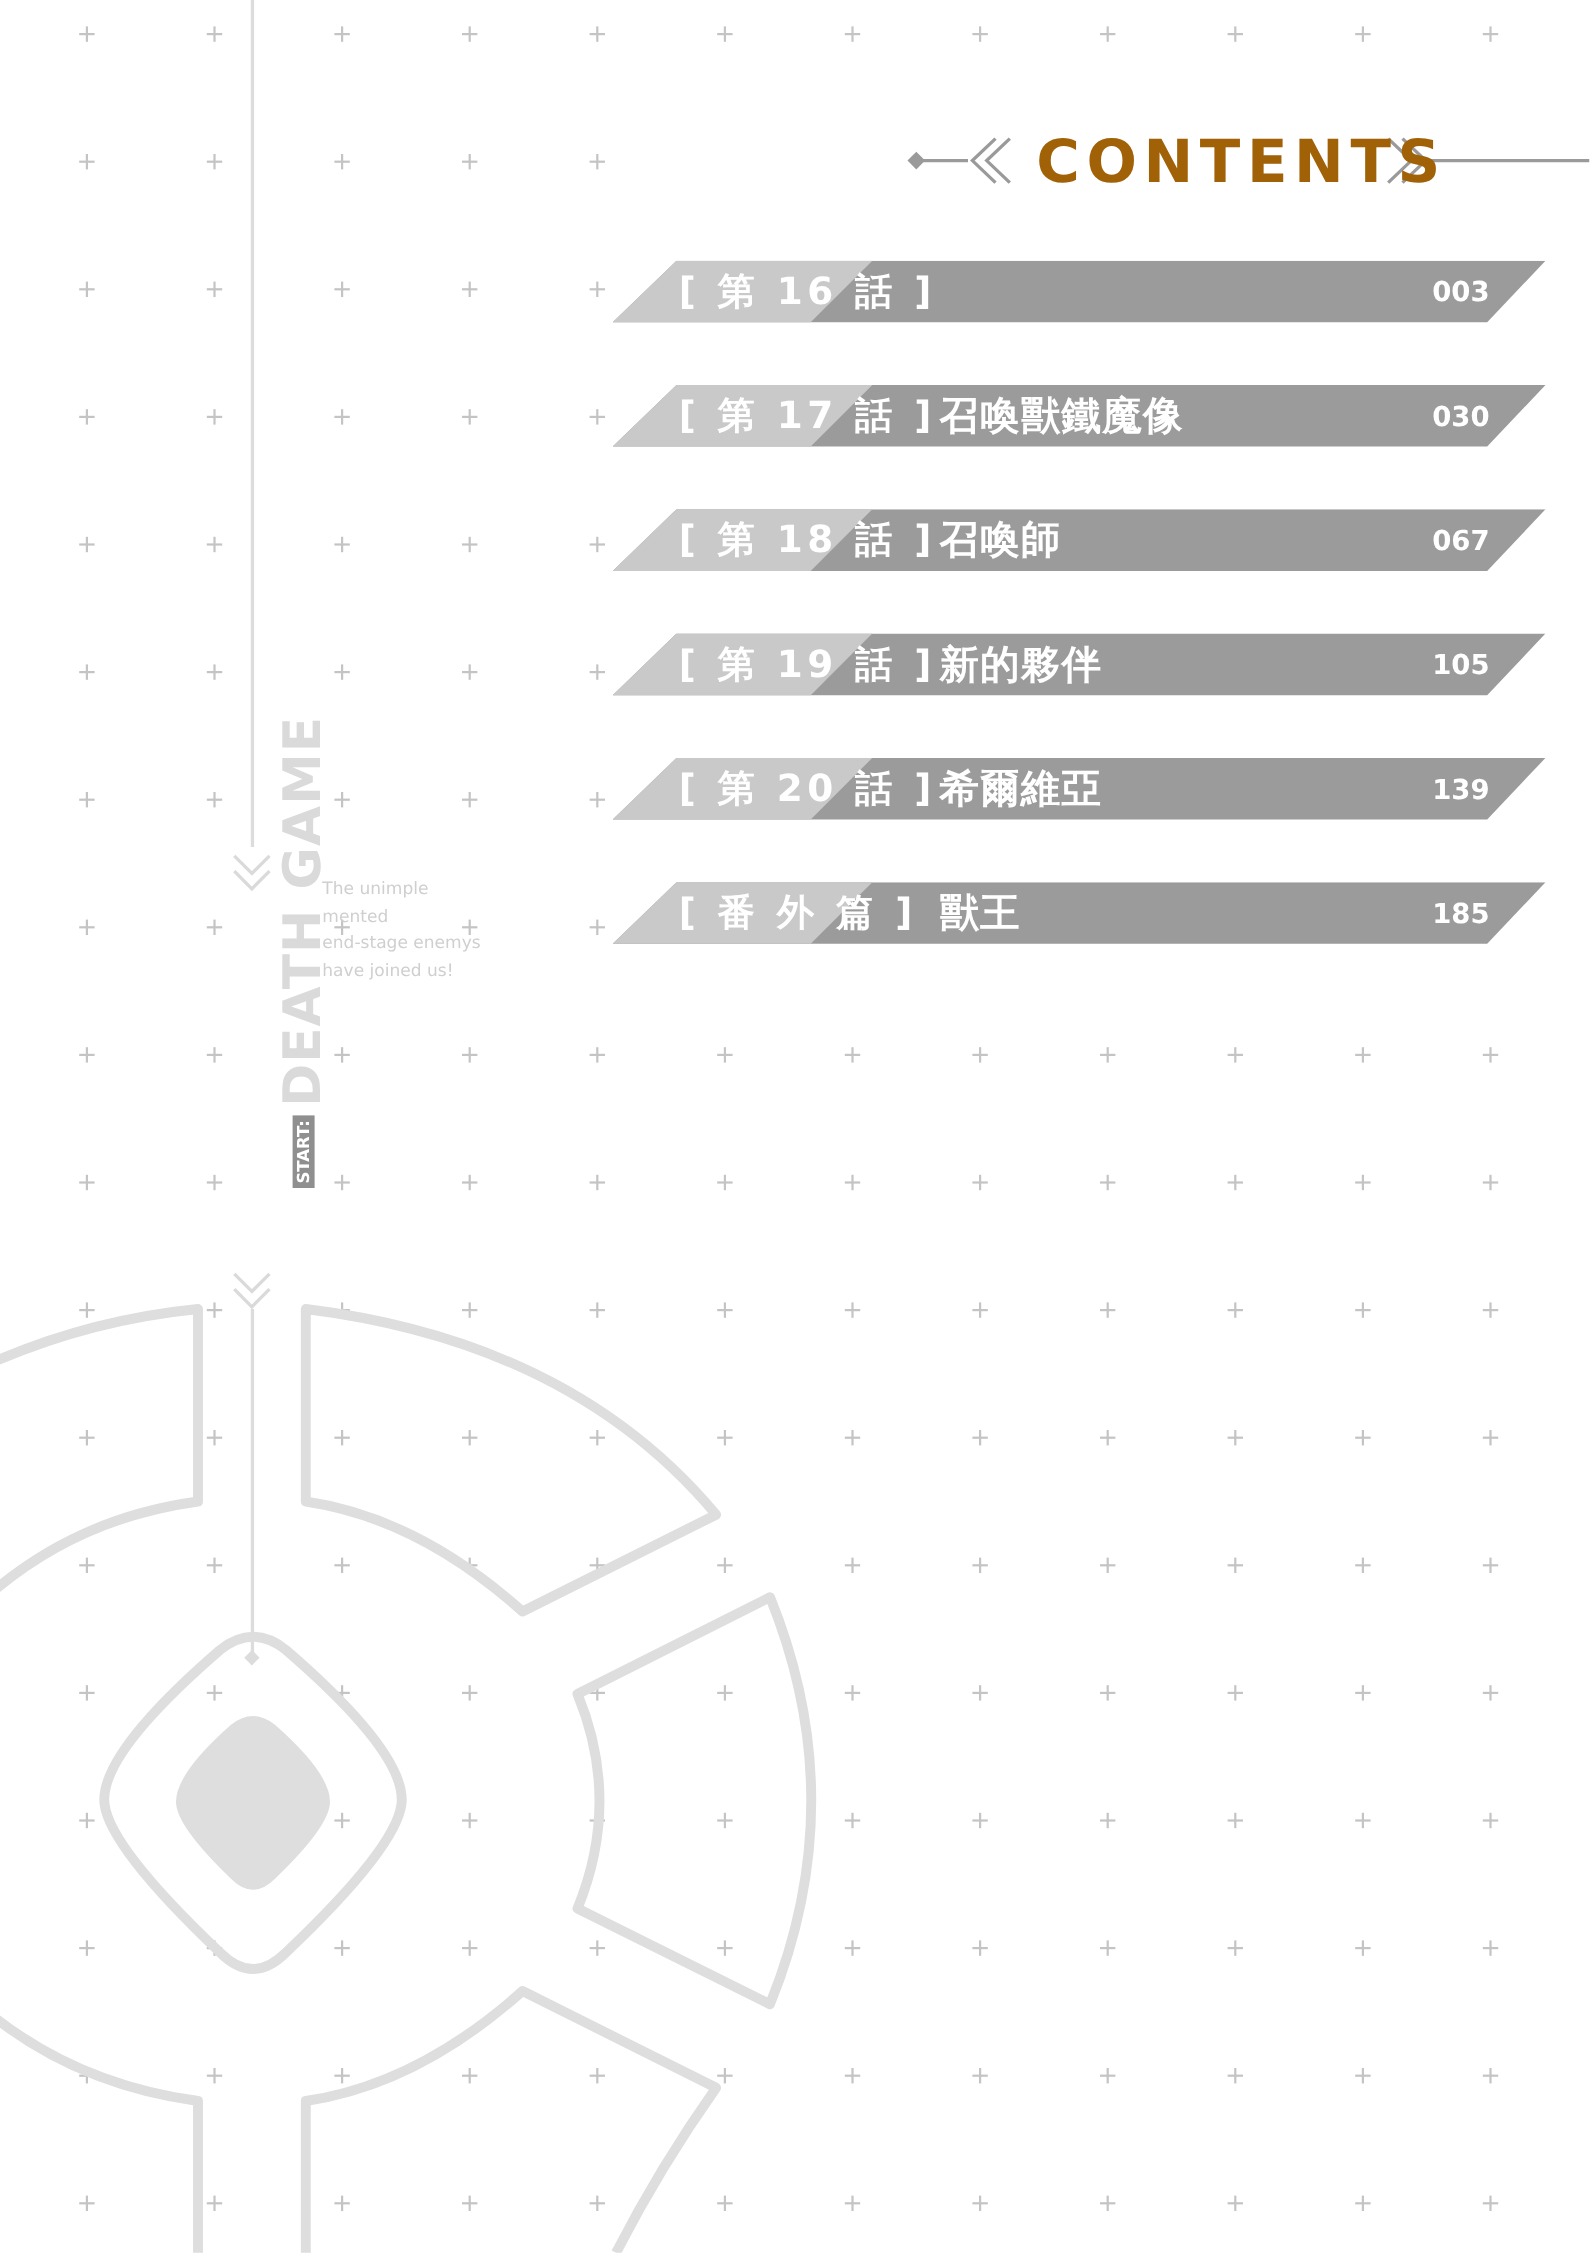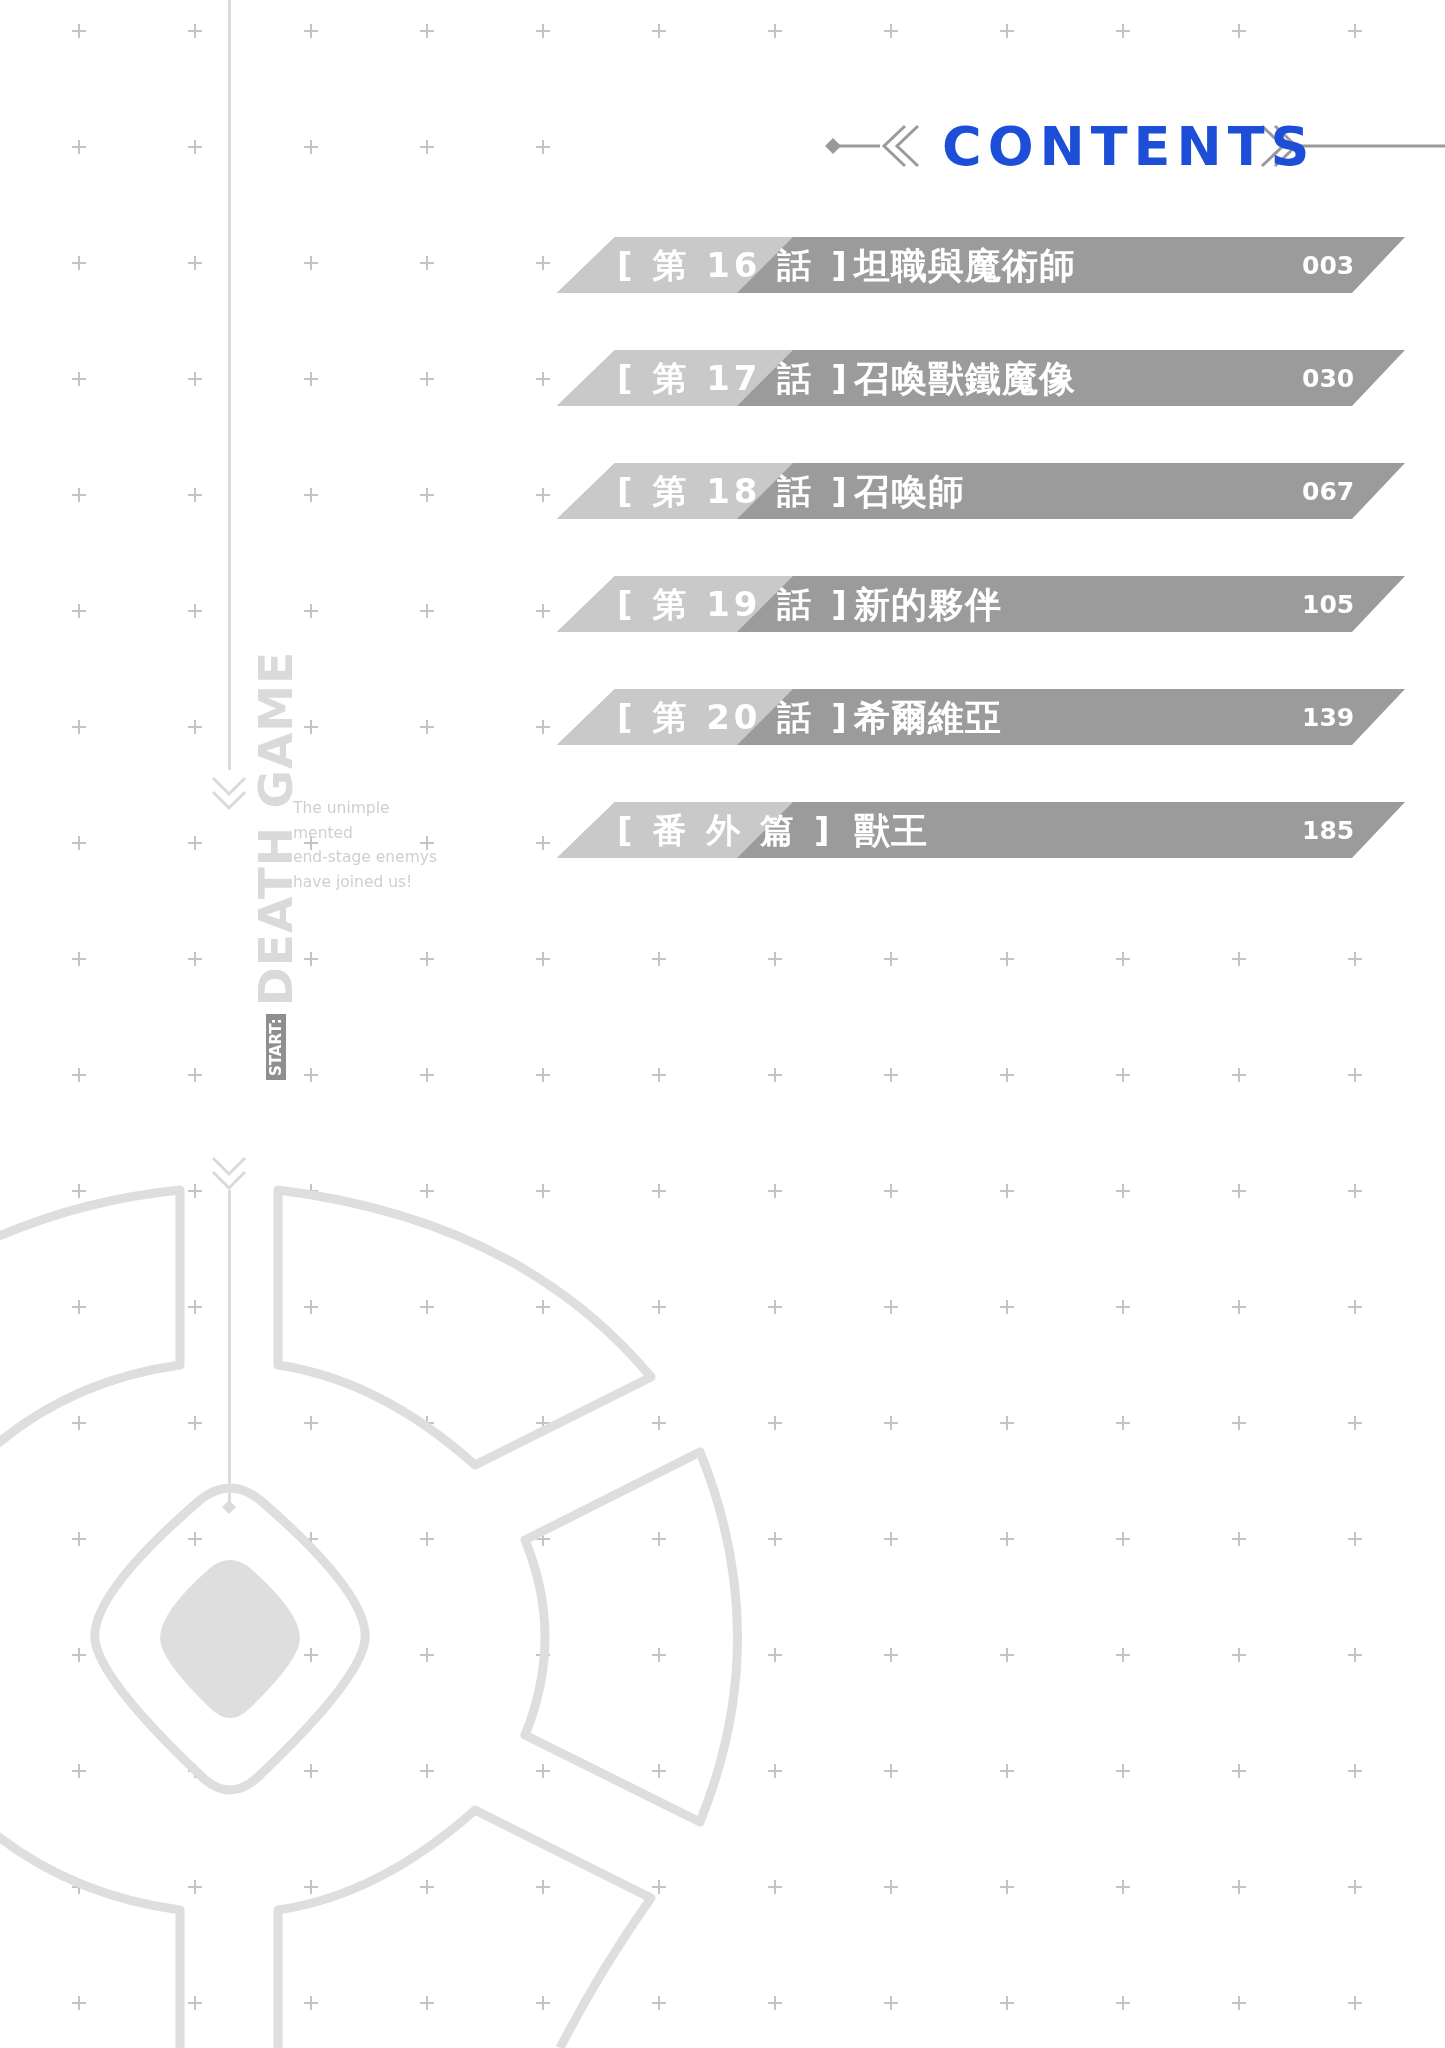--- a/index.html
+++ b/index.html
@@ -3,21 +3,21 @@
 <meta charset="utf-8">
 <style>
   html, body { margin:0; padding:0; }
   body { width:1445px; height:2048px; background:#ffffff; position:relative; overflow:hidden; font-family:"DejaVu Sans", sans-serif; }
   .layer { position:absolute; left:0; top:0; width:1445px; height:2048px; }
   .cross { position:absolute; width:14px; height:14px; }
   .cross::before, .cross::after { content:""; position:absolute; background:#c4c4c4; }
   .cross::before { left:0; top:6px; width:14px; height:2px; }
   .cross::after { left:6px; top:0; width:2px; height:14px; }
   .vline { position:absolute; left:228px; width:3px; background:#dcdcdc; }
-  .contents-title { position:absolute; left:942px; top:112px; height:70px; font-family:"DejaVu Sans", sans-serif; font-weight:bold; font-size:54px; letter-spacing:6px; color:#1d4ed8; line-height:70px; }
+  .contents-title { position:absolute; left:942px; top:112px; height:70px; font-family:"DejaVu Sans", sans-serif; font-weight:bold; font-size:54px; letter-spacing:6px; color:#a16207; line-height:70px; }
   .toc-row { position:absolute; left:557px; width:850px; height:57px; }
   .toc-row svg { position:absolute; left:0; top:0; }
   .toc-text { position:absolute; top:0; height:57px; line-height:57px; color:#ffffff; font-weight:bold; white-space:nowrap; }
   .toc-label { left:60px; font-size:34px; letter-spacing:4px; }
   .toc-title { left:297px; font-size:36px; letter-spacing:1px; }
   .toc-page { left:745px; font-size:25px; }
   .tagline { position:absolute; left:293px; top:796px; font-family:"DejaVu Sans", sans-serif; font-size:15.5px; line-height:24.5px; color:#cfcfcf; white-space:pre-line; }
   .vertical-title { position:absolute; left:248px; top:1080px; transform-origin:0 0; transform:rotate(-90deg); white-space:nowrap; display:flex; align-items:center; }
   .start-badge { background:#8f8f8f; color:#fff; font-size:15px; font-weight:bold; padding:1px 4px; margin-right:8px; }
   .death-game { color:#dadada; font-size:47px; font-weight:bold; letter-spacing:1px; }
@@ -241,21 +241,20 @@
 </svg>
 <div class="contents-title">CONTENTS</div>
 
 <div id="toc">
     <div class="toc-row" style="top: 237px;">
       <svg width="850" height="57">
         <polygon points="58,0 848,0 795,56 0,56" fill="#9b9b9b"></polygon>
         <polygon points="58,0 236,0 180,56 0,56" fill="#c9c9c9"></polygon>
       </svg>
       <span class="toc-text toc-label">[ 第 16 話 ]</span>
-      <span class="toc-text toc-title">坦職與魔術師</span>
       <span class="toc-text toc-page">003</span>
     </div>
     <div class="toc-row" style="top: 350px; text-align: center;">
       <svg width="850" height="57">
         <polygon points="58,0 848,0 795,56 0,56" fill="#9b9b9b"></polygon>
         <polygon points="58,0 236,0 180,56 0,56" fill="#c9c9c9"></polygon>
       </svg>
       <span class="toc-text toc-label">[ 第 17 話 ]</span>
       <span class="toc-text toc-title">召喚獸鐵魔像</span>
       <span class="toc-text toc-page">030</span>

